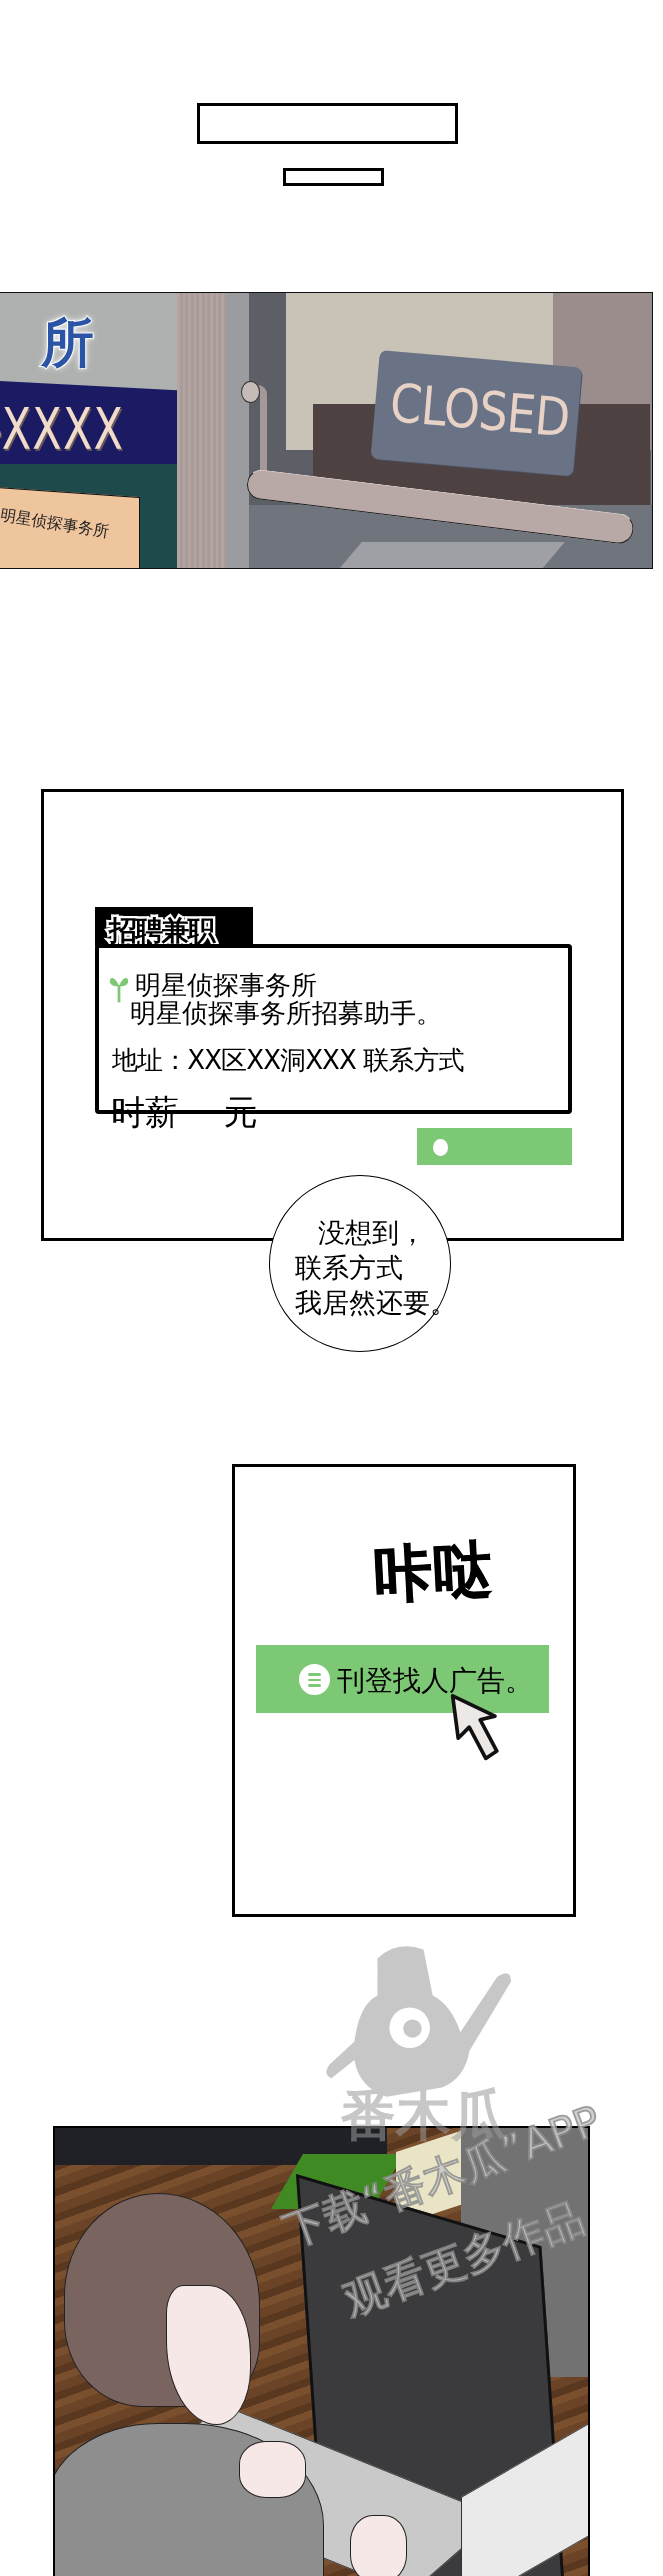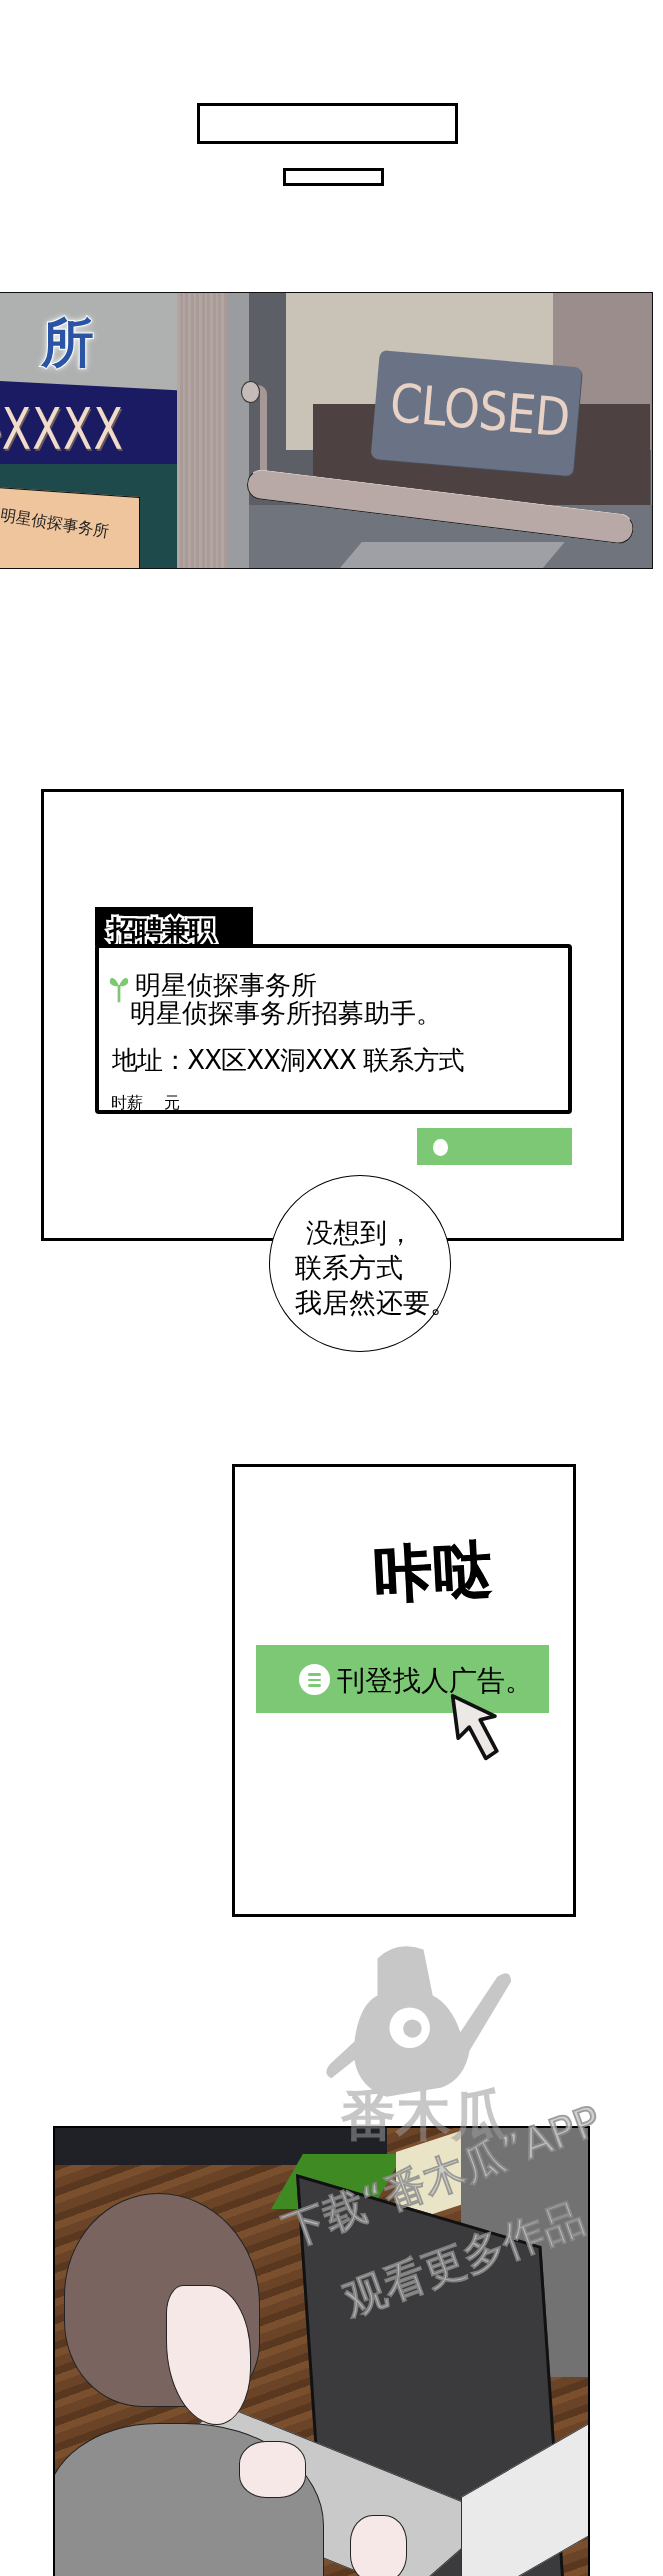--- a/index.html
+++ b/index.html
@@ -149,26 +149,26 @@
 <div id="job-tab-label" class="abs">招聘兼职</div>
 <div id="job-card" class="abs"></div>
 <svg id="sprout" class="abs" viewBox="0 0 22 32">
   <path d="M11 14 C6 2 0 4 1 10 C2 14 8 15 11 14 Z" fill="#7dc874"></path>
   <path d="M11 14 C16 2 22 4 21 10 C20 14 14 15 11 14 Z" fill="#7dc874"></path>
   <rect x="9.5" y="13" width="3" height="19" fill="#7dc874"></rect>
 </svg>
 <div class="job-line" style="left:135px; top:968px;">明星侦探事务所</div>
 <div class="job-line" style="left:130px; top:996px;">明星侦探事务所招募助手。</div>
 <div class="job-line" style="left:112px; top:1043px; letter-spacing:-0.9px;">地址：XX区XX洞XXX 联系方式</div>
-<div class="job-line" style="left:111px; top:1100px; font-size:16px; line-height:1; margin-top:-5.5px;">时薪　 元</div>
+<div class="job-line" style="left:111px; top:1100px; font-size:34px; line-height:1; margin-top:-5.5px;">时薪　 元</div>
 <div id="job-apply" class="abs"></div>
 <div id="job-apply-dot" class="abs"></div>
 
 <div id="bubble" class="abs"></div>
-<div class="bubble-line" style="left:306px; top:1215px;">没想到，</div>
+<div class="bubble-line" style="left:318px; top:1215px;">没想到，</div>
 <div class="bubble-line" style="left:295px; top:1250px;">联系方式</div>
 <div class="bubble-line" style="left:295px; top:1285px;">我居然还要。</div>
 
 <div id="panel3" class="abs"></div>
 <div id="sfx" class="abs">咔哒</div>
 <div id="post-ad-bar" class="abs"></div>
 <div id="post-ad-icon" class="abs">
   <div class="burger" style="top:9.2px;"></div>
   <div class="burger" style="top:14.7px;"></div>
   <div class="burger" style="top:20px;"></div>

